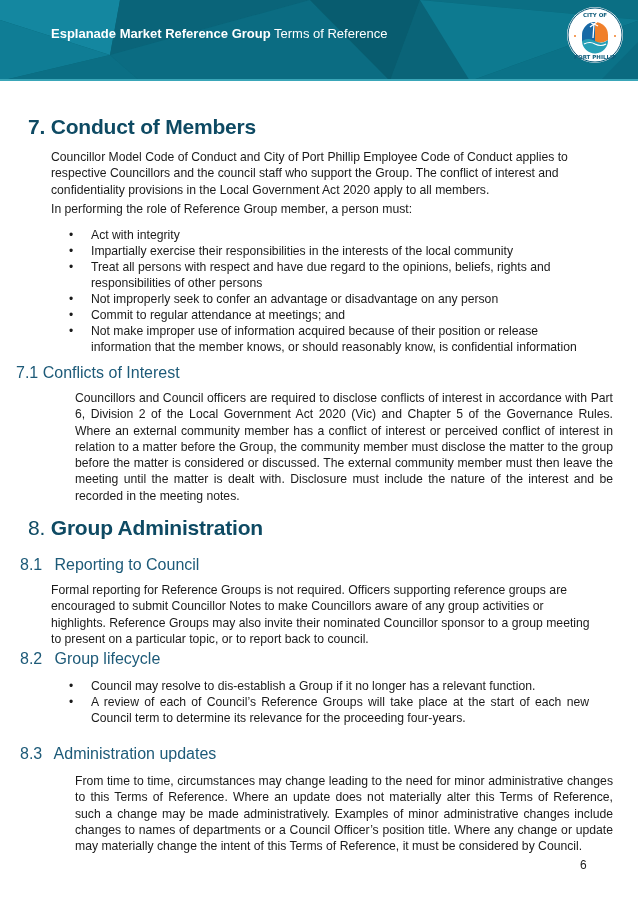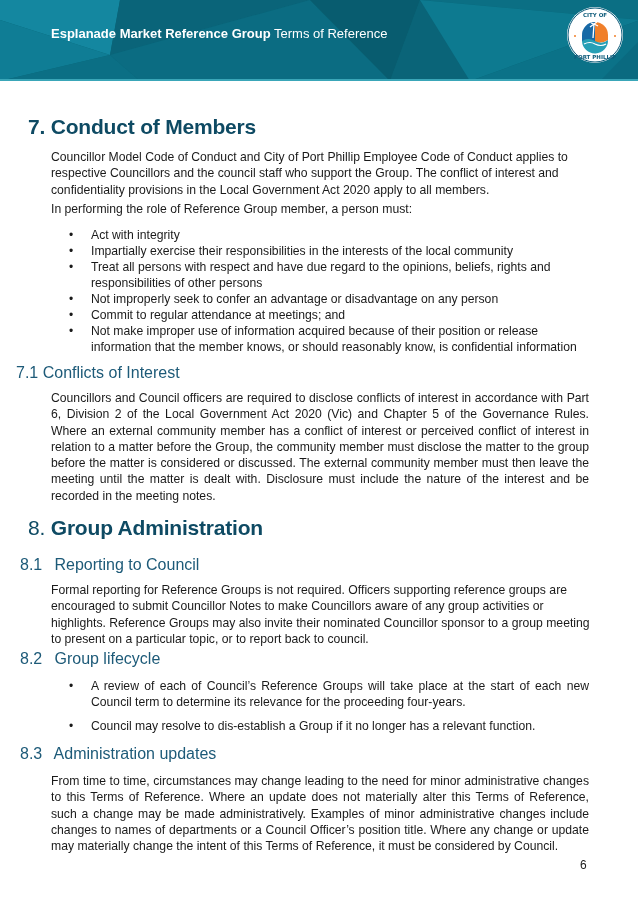--- a/index.html
+++ b/index.html
@@ -10,21 +10,21 @@
   .header-title { position: absolute; left: 51px; top: 26px; font-size: 13px; color: #ffffff; white-space: nowrap; }
   .header-title b { font-weight: bold; }
   .logo { position: absolute; left: 566px; top: 6px; width: 58px; height: 58px; }
   .content { position: absolute; left: 0; top: 0; width: 638px; }
   h1 { position: absolute; margin: 0; font-size: 21px; font-weight: bold; color: #0e4a63; white-space: nowrap; letter-spacing: -0.2px; }
   h1 .num { font-weight: bold; }
   h1 .num.light { font-weight: normal; }
   h2 { position: absolute; margin: 0; font-size: 16px; font-weight: normal; color: #1d5a78; white-space: nowrap; }
   h2 .num { display: inline-block; }
   p.body { position: absolute; margin: 0; font-size: 12.2px; line-height: 16.3px; color: #1a1a1a; }
-  p.justify { text-align: justify; }
+  p.justify { text-align: justify; margin-left: 24px; }
   ul.bullets { position: absolute; margin: 0; padding: 0; list-style: none; font-size: 12.2px; line-height: 16px; }
   ul.bullets li { position: relative; padding-left: 40px; }
   ul.bullets li::before { content: "•"; position: absolute; left: 18px; top: 0; font-size: 12px; }
   .page-num { position: absolute; left: 580px; top: 858px; font-size: 12px; color: #1a1a1a; }
 </style>
 </head>
 <body>
 
 <div class="header">
   <svg class="bg" width="638" height="81" viewBox="0 0 638 81">
@@ -96,22 +96,22 @@
     <span class="num" style="width:30px;">8.1</span>
     <span>Reporting to Council</span>
   </h2>
   <p class="body" style="left:51px; top:582px; width:540px;">Formal reporting for Reference Groups is not required. Officers supporting reference groups are encouraged to submit Councillor Notes to make Councillors aware of any group activities or highlights. Reference Groups may also invite their nominated Councillor sponsor to a group meeting to present on a particular topic, or to report back to council.</p>
 
   <h2 style="left:20px; top:650px;">
     <span class="num" style="width:30px;">8.2</span>
     <span>Group lifecycle</span>
   </h2>
   <ul class="bullets" style="left:51px; top:678px; width:538px; text-align: justify;">
+    <li>Council may resolve to dis-establish a Group if it no longer has a relevant function.</li>
     <li style="margin-bottom:8px;">A review of each of Council’s Reference Groups will take place at the start of each new Council term to determine its relevance for the proceeding four-years.</li>
-    <li>Council may resolve to dis-establish a Group if it no longer has a relevant function.</li>
   </ul>
 
   <h2 style="left:20px; top:745px;">
     <span class="num" style="width:30px;">8.3</span>
     <span>Administration updates</span>
   </h2>
   <p class="body justify" style="left:51px; top:773px; width:538px;">From time to time, circumstances may change leading to the need for minor administrative changes to this Terms of Reference. Where an update does not materially alter this Terms of Reference, such a change may be made administratively. Examples of minor administrative changes include changes to names of departments or a Council Officer’s position title. Where any change or update may materially change the intent of this Terms of Reference, it must be considered by Council.</p>
 
   <div class="page-num">6</div>
 </div>

